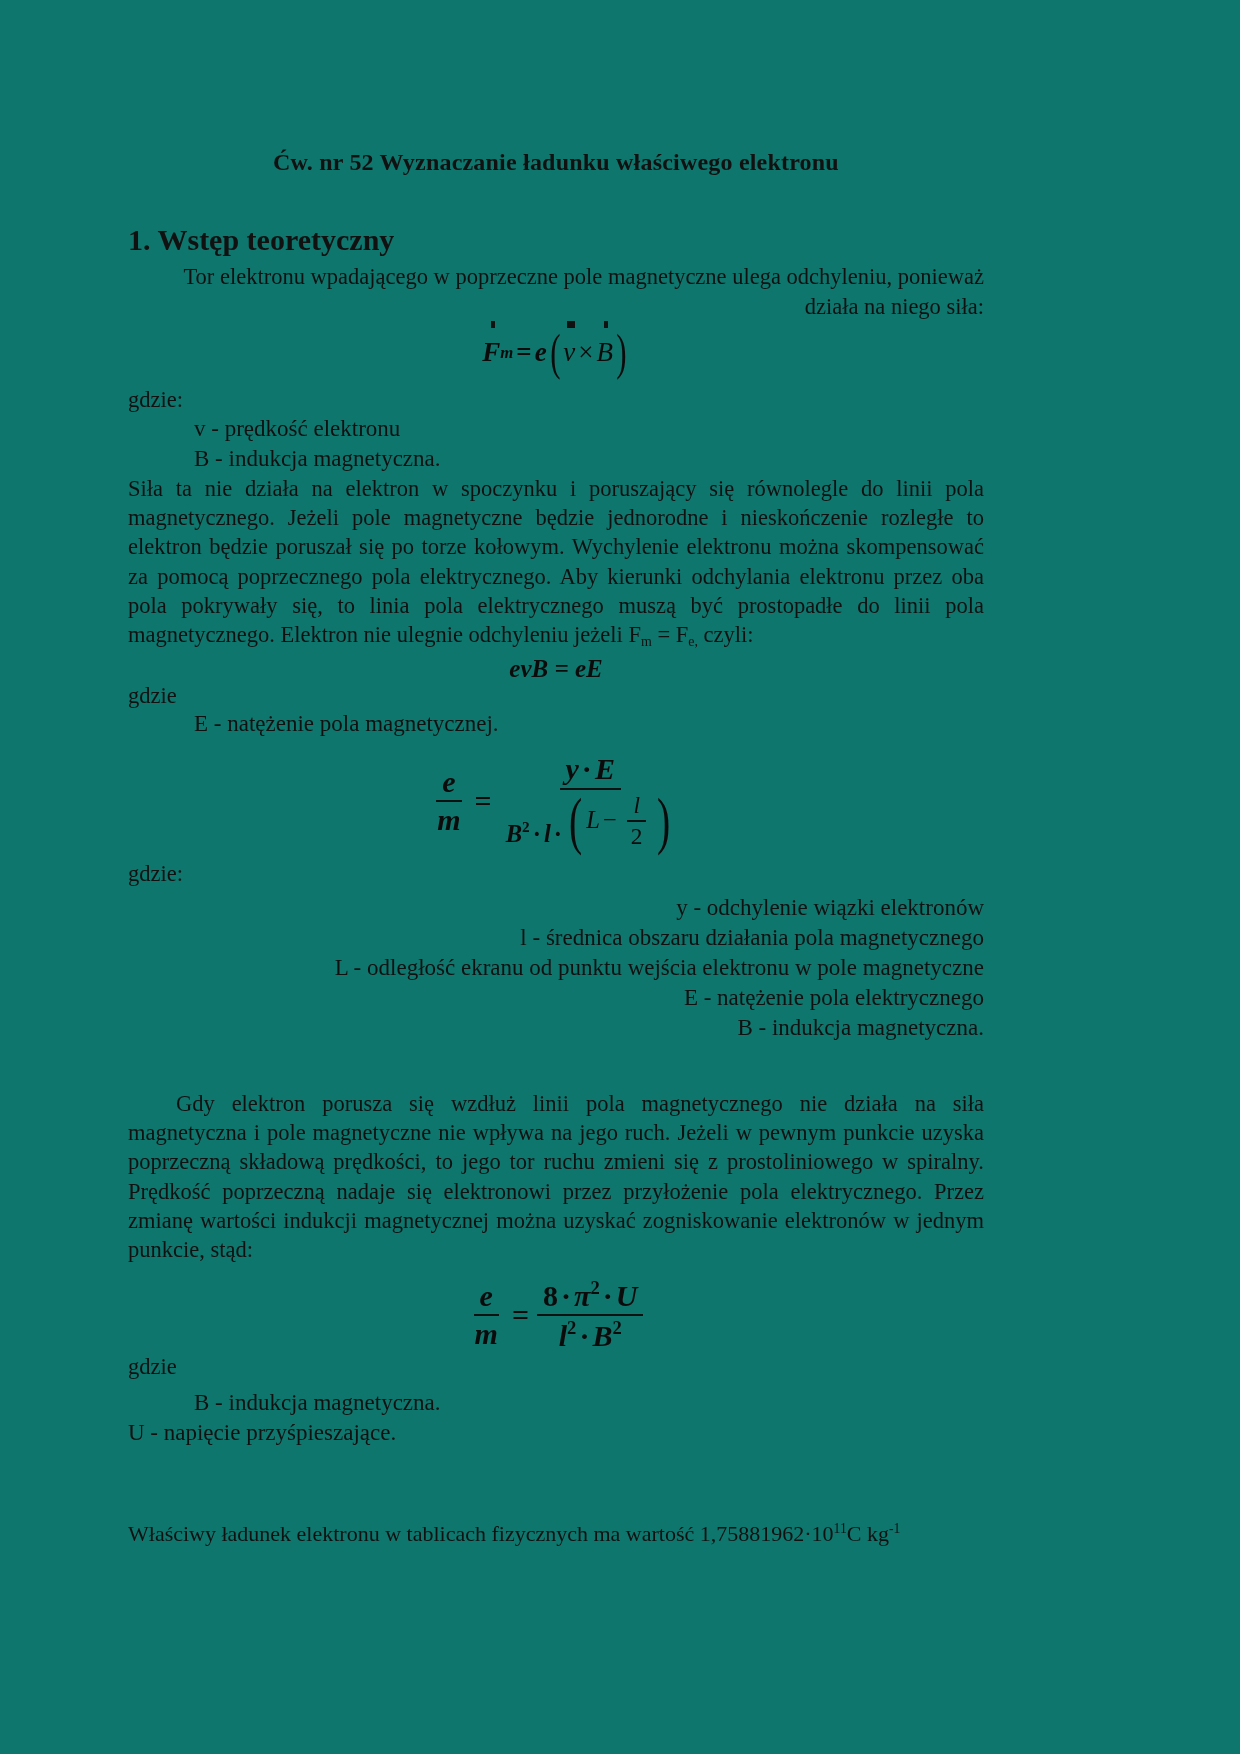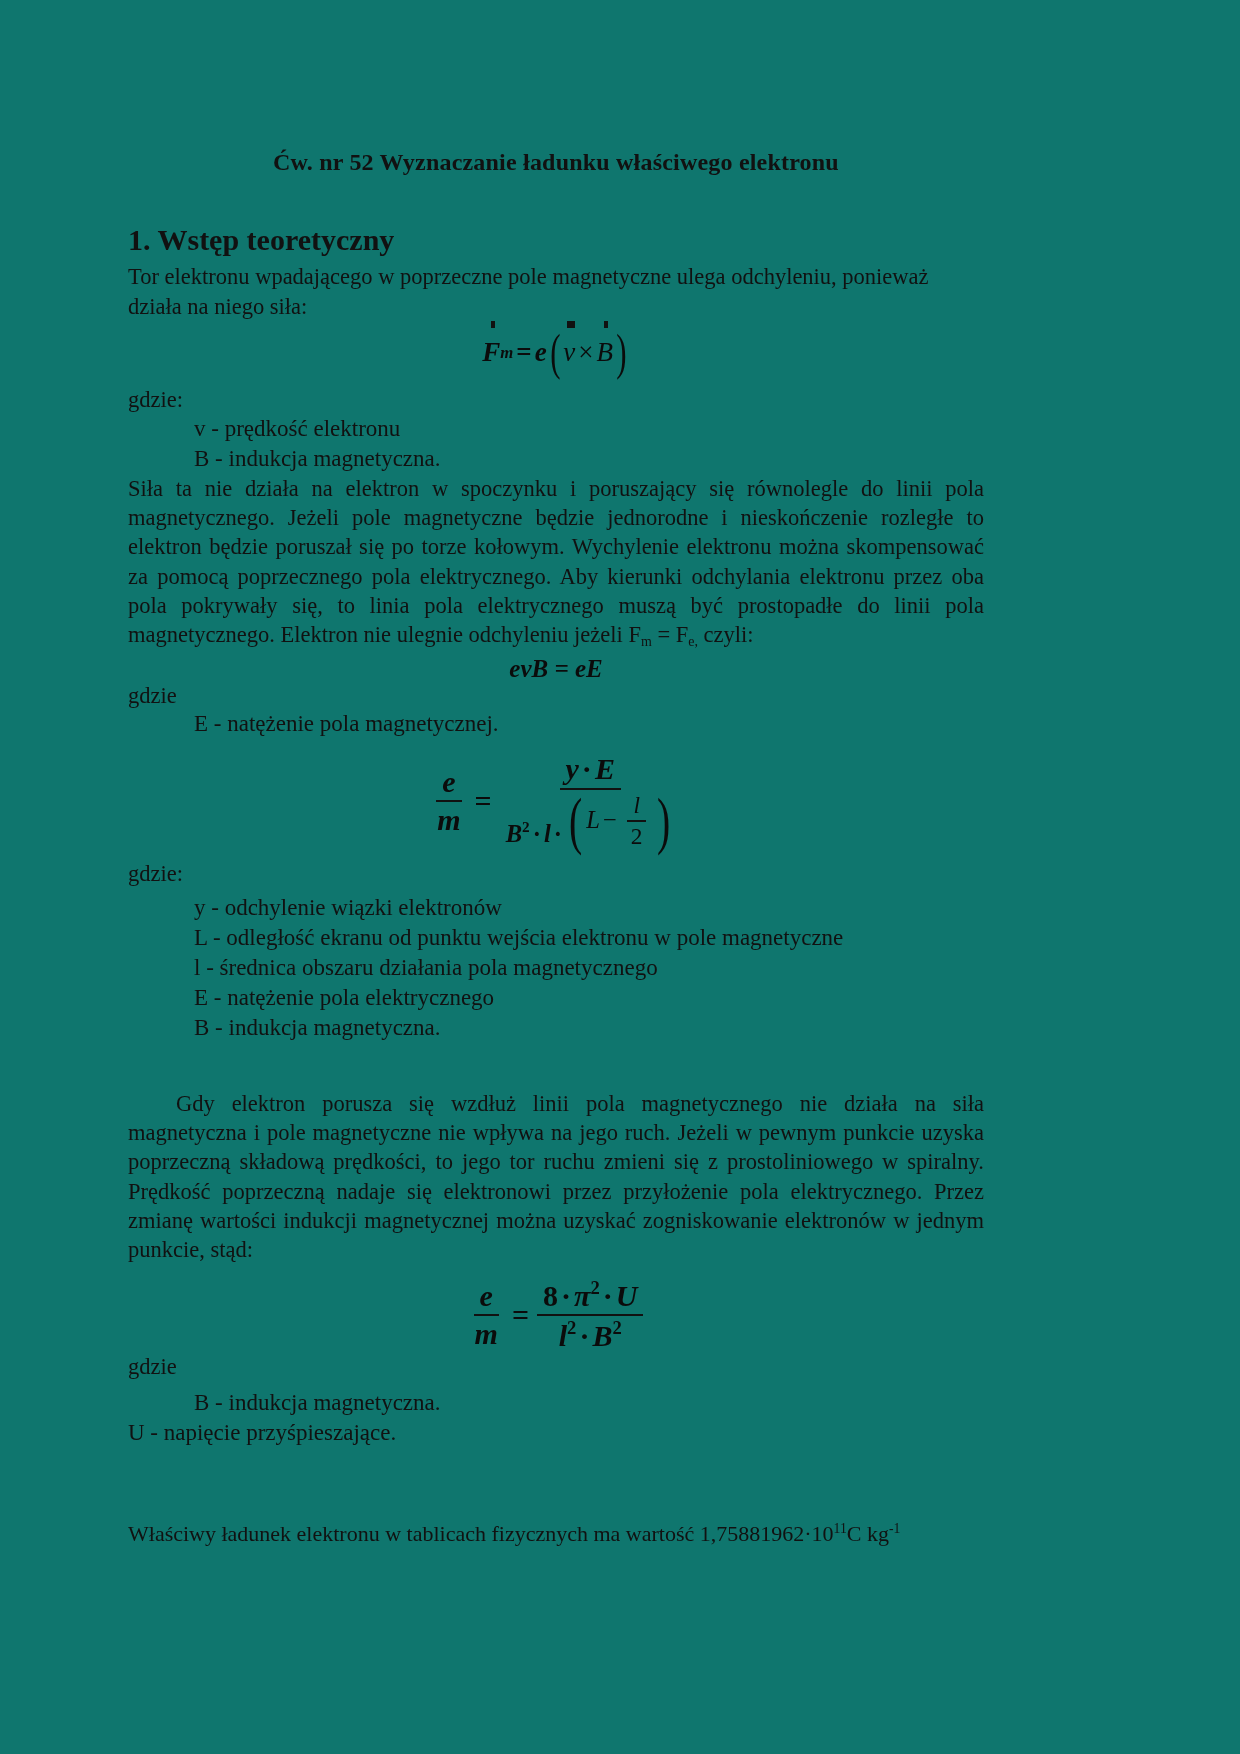--- a/index.html
+++ b/index.html
@@ -47,21 +47,21 @@
   }
 
   
   p.body {
     font-size: 22.5px;
     line-height: 1.30;
     margin: 0;
     text-align: justify;
     text-justify: inter-word;
   }
-  p.body.nojust { text-align: left; }
+  p.body.nojust { text-align: right; }
   p.body.indent { text-indent: 48px; }
 
   .spacer-sm { height: 12px; }
   .spacer-md { height: 26px; }
   .spacer-lg { height: 46px; }
 
   
   .deflist {
     margin: 0;
     padding: 0;
@@ -255,24 +255,24 @@
                   <span class="den mn">2</span>
                 </span>
                 <span class="pr">)</span>
               </span></span>
         </span>
       </span>
     </div>
 
     <div class="plain-word" style="margin-top:10px;">gdzie:</div>
 
-    <ul class="deflist indent-1" style="margin-top:6px;">
+    <ul class="deflist indent-1" style="margin-top:6px;text-align:right;">
       <li>y - odchylenie wiązki elektronów</li>
+      <li>l - średnica obszaru działania pola magnetycznego</li>
       <li>L - odległość ekranu od punktu wejścia elektronu w pole magnetyczne</li>
-      <li>l - średnica obszaru działania pola magnetycznego</li>
       <li>E - natężenie pola elektrycznego</li>
       <li>B - indukcja magnetyczna.</li>
     </ul>
 
     <div class="spacer-lg"></div>
 
     <p class="body indent">Gdy elektron porusza się wzdłuż linii pola magnetycznego nie działa na siła magnetyczna i pole magnetyczne nie wpływa na jego ruch. Jeżeli w pewnym punkcie uzyska poprzeczną składową prędkości, to jego tor ruchu zmieni się z prostoliniowego  w spiralny. Prędkość poprzeczną nadaje się elektronowi przez przyłożenie pola elektrycznego. Przez zmianę wartości indukcji magnetycznej można uzyskać zogniskowanie elektronów w jednym punkcie, stąd:</p>
 
     <div class="spacer-sm"></div>
 

